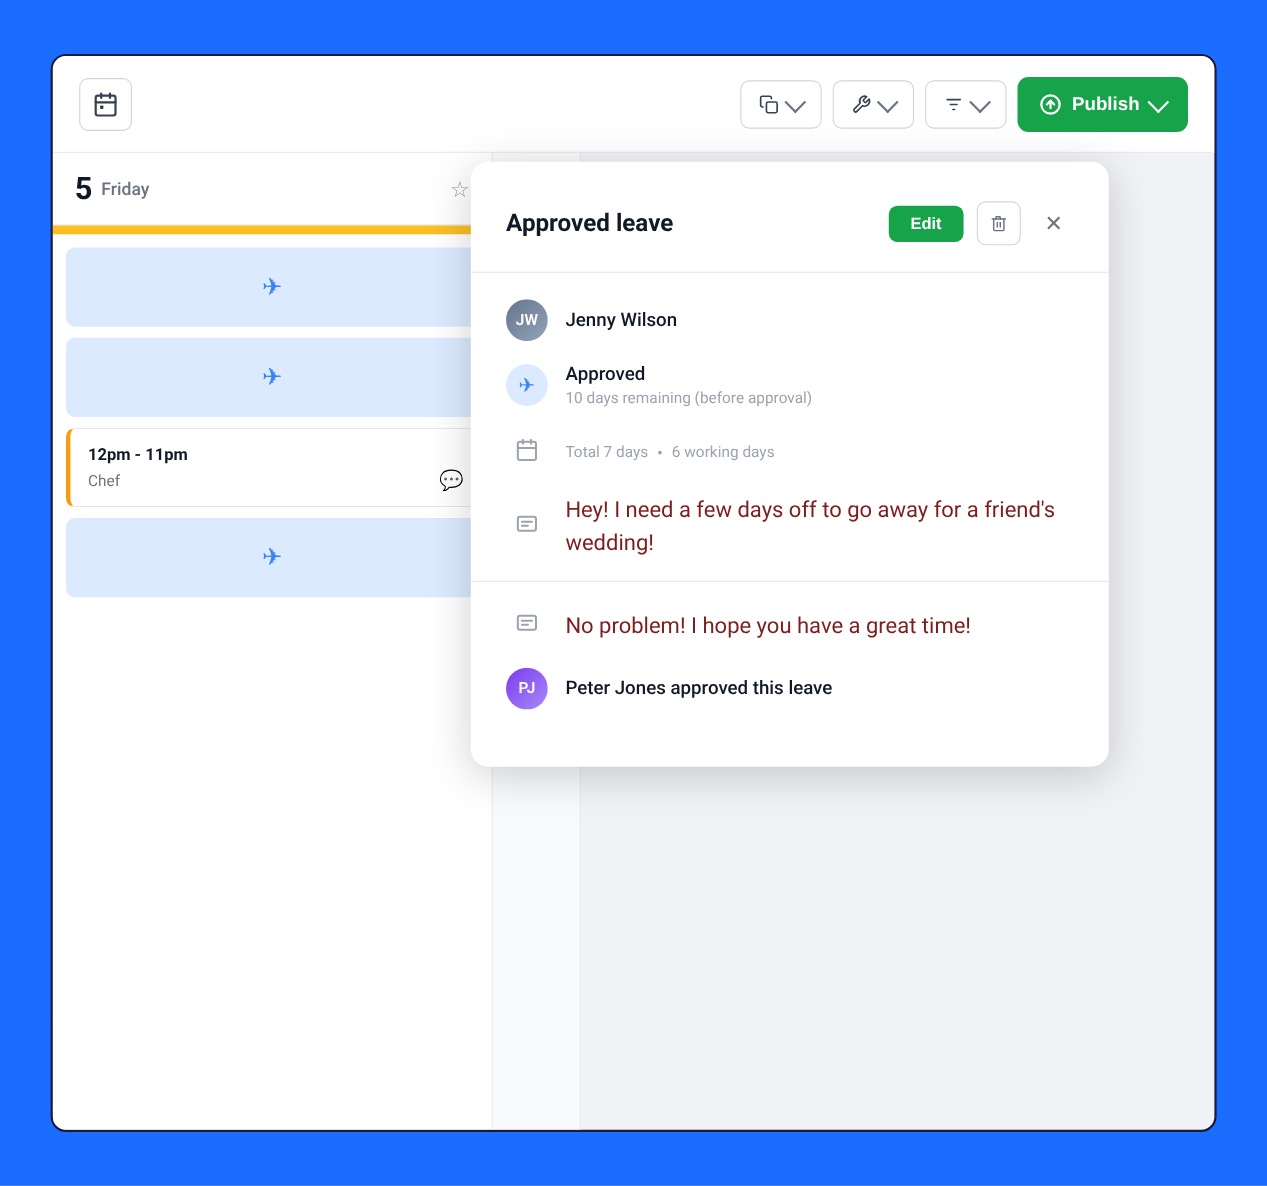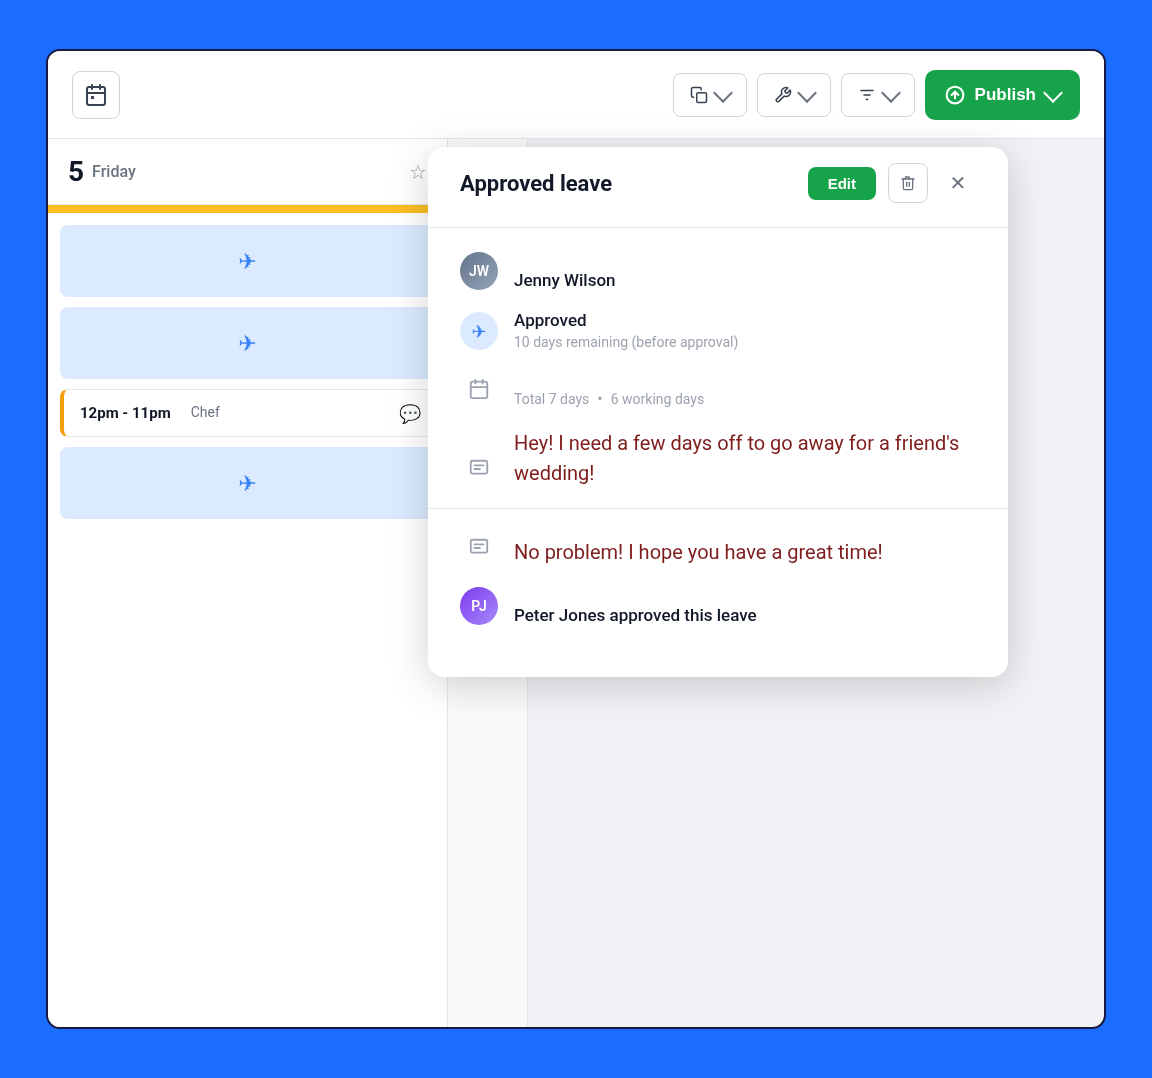--- a/index.html
+++ b/index.html
@@ -153,22 +153,22 @@
       font-size: 22px;
     }
     .shift-card-named {
       background: #fff;
       border-radius: 8px;
       padding: 14px 16px;
       border-left: 4px solid #f59e0b;
       border: 1px solid #e5e7eb;
       border-left: 4px solid #f59e0b;
       display: flex;
-      flex-direction: row;
-      gap: 20px;
+      flex-direction: column;
+      gap: 8px;
       position: relative;
     }
     .shift-time {
       font-size: 15px;
       font-weight: 700;
       color: #111827;
     }
     .shift-role {
       font-size: 14px;
       color: #6b7280;
@@ -182,21 +182,21 @@
     }
     
     .leave-popup {
       position: absolute;
       top: 8px;
       left: 380px;
       width: 580px;
       background: #fff;
       border-radius: 16px;
       box-shadow: 0 8px 40px rgba(0,0,0,0.18);
-      padding: 16px 32px 32px 32px;
+      padding: 36px 32px 32px 32px;
       z-index: 10;
     }
     .popup-header {
       display: flex;
       align-items: center;
       margin-bottom: 24px;
       gap: 12px;
     }
     .popup-title {
       font-size: 22px;
@@ -240,21 +240,21 @@
       align-items: center;
       justify-content: center;
     }
     .popup-divider {
       height: 1px;
       background: #e5e7eb;
       margin: 0 -32px 24px -32px;
     }
     .popup-row {
       display: flex;
-      align-items: flex-end;
+      align-items: center;
       gap: 16px;
       margin-bottom: 20px;
     }
     .avatar {
       width: 38px;
       height: 38px;
       border-radius: 50%;
       background: #6b7280;
       overflow: hidden;
       flex-shrink: 0;

